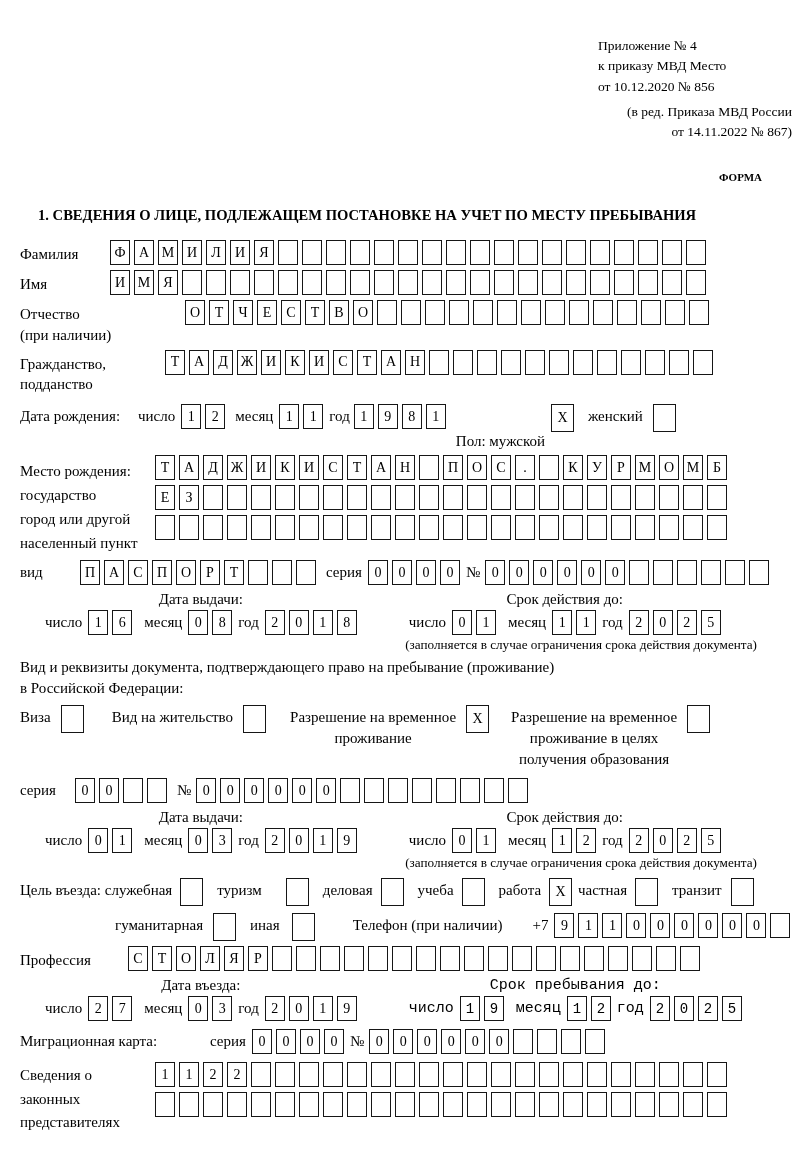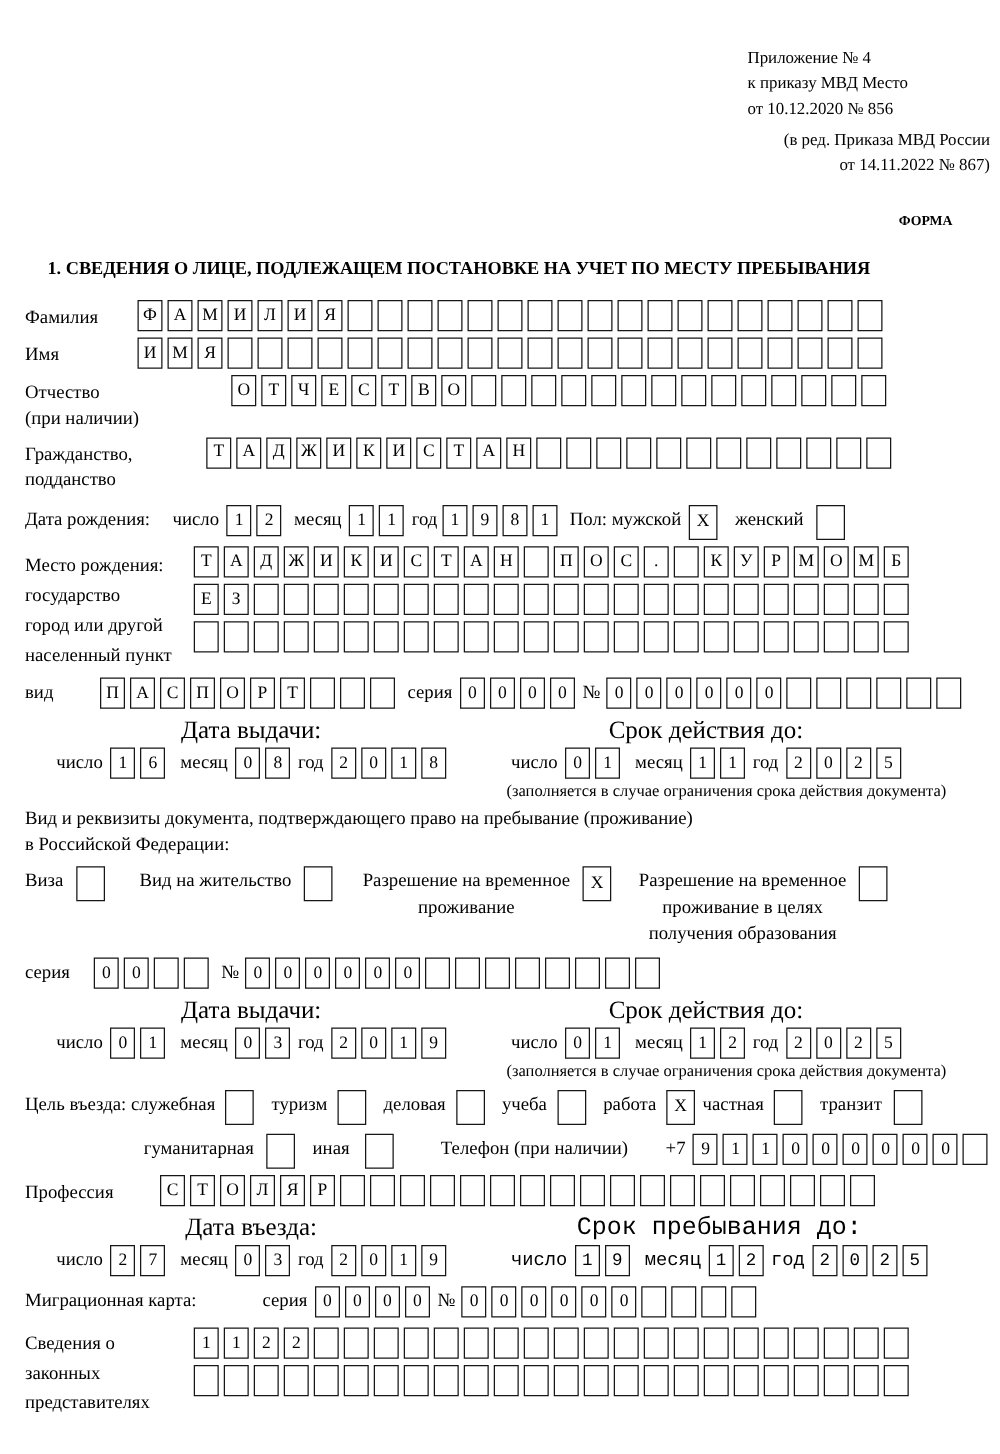--- a/index.html
+++ b/index.html
@@ -21,21 +21,21 @@
     width:20px;height:25px;border:1.6px solid #161616;box-sizing:border-box;
     display:flex;align-items:center;justify-content:center;
     font-size:14px;background:#fff;flex:none;
   }
   .boxl .cell{width:23px;height:28px;}
   .stack{display:flex;flex-direction:column;gap:5px;}
   .w{padding-top:4px;flex:none;}
   .dgroup{display:flex;align-items:flex-start;gap:6px;}
   .dates-row{display:flex;align-items:flex-start;margin-top:6px;}
   .dcol{display:flex;flex-direction:column;}
-  .dlabel{text-align:center;font-size:20px;margin-bottom:2px;}
+  .dlabel{text-align:center;font-size:15px;margin-bottom:2px;}
   .note{text-align:right;padding-right:35px;font-size:13.2px;margin-top:2px;}
   .plain{margin-top:6px;}
   .opts{display:flex;align-items:flex-start;margin-top:8px;}
   .opt{display:flex;align-items:flex-start;gap:10px;}
   .optlines{text-align:center;line-height:1.4;padding-top:2px;}
   .gap6{margin-left:6px;} .gap10{margin-left:10px;} .gap14{margin-left:14px;}
   .reps{display:flex;align-items:flex-start;margin-top:8px;}
   .repslabel{width:135px;flex:none;line-height:1.55;padding-top:2px;}
   .doc-heading{text-align:center;font-weight:bold;font-size:14.6px;margin-top:3px;}
 </style>
@@ -196,21 +196,21 @@
         <span class="cell">1</span>
         <span class="cell">1</span>
       </span>
     <span class="w gap6" style="margin-right:4px;">год</span>
     <span class="cells">
         <span class="cell">1</span>
         <span class="cell">9</span>
         <span class="cell">8</span>
         <span class="cell">1</span>
       </span>
-    <span class="w gap10" style="margin-right:6px;">Пол: мужской</span>
+    <span class="w gap10" style="margin-right:6px;margin-top:25px;">Пол: мужской</span>
     <span class="cells boxl">
         <span class="cell">X</span>
       </span>
     <span class="w gap14" style="margin-right:10px;">женский</span>
     <span class="cells boxl">
         <span class="cell"></span>
       </span>
   </div>
 
   <div class="frow">
@@ -499,21 +499,21 @@
       </div>
     </div>
   </div>
   <div class="note">(заполняется в случае ограничения срока действия документа)</div>
 
   <div class="frow" style="margin-top:7px;">
     <span class="w" style="margin-right:8px;">Цель въезда: служебная</span>
     <span class="cells boxl">
         <span class="cell"></span>
       </span>
-    <span class="w gap14" style="margin-right:8px;">туризм</span>
+    <span class="w gap14" style="margin-right:24px;">туризм</span>
     <span class="cells boxl">
         <span class="cell"></span>
       </span>
     <span class="w gap14" style="margin-right:8px;">деловая</span>
     <span class="cells boxl">
         <span class="cell"></span>
       </span>
     <span class="w gap14" style="margin-right:8px;">учеба</span>
     <span class="cells boxl">
         <span class="cell"></span>

